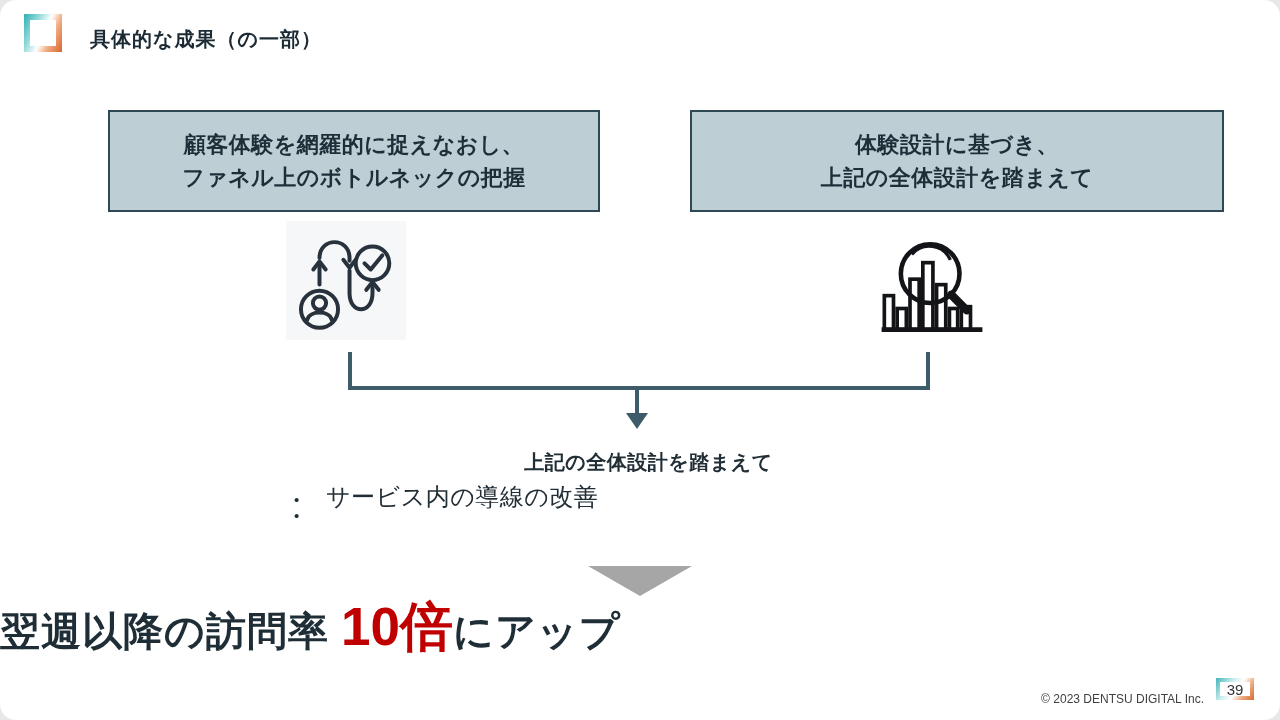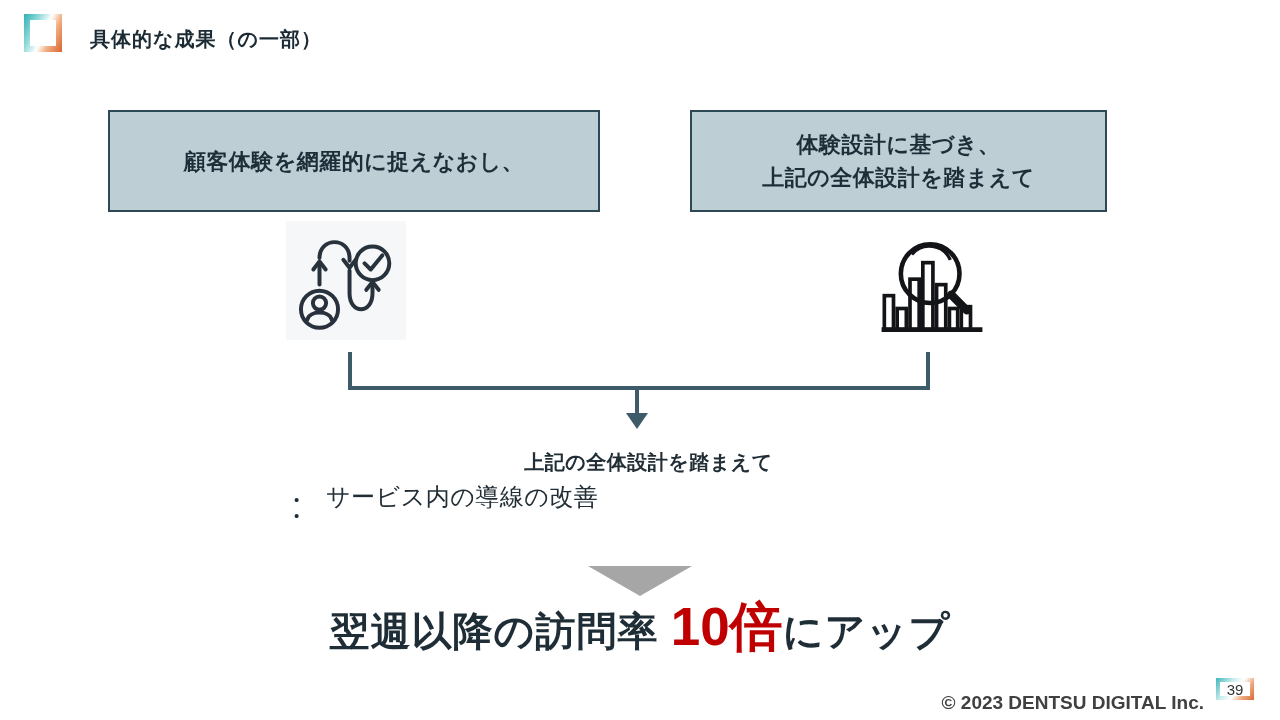--- a/index.html
+++ b/index.html
@@ -4,20 +4,21 @@
 <style>
   * { margin: 0; padding: 0; box-sizing: border-box; }
   html,body { background:#e8e8e8; }
   .slide {
     position: relative;
     width: 1280px; height: 720px;
     background: #ffffff;
     overflow: hidden;
     font-family: "Liberation Sans", "DejaVu Sans", sans-serif;
     margin: 0 auto;
+    border-radius: 16px;
   }
   
   .logo {
     position: absolute; left: 24px; top: 14px;
     width: 38px; height: 38px;
     background: linear-gradient(115deg, #2fb0b6 0%, #8ed8d8 28%, #ffffff 52%, #f2ae84 70%, #d9642f 100%);
   }
   .logo-inner { position: absolute; inset: 6px; background: #ffffff; }
   .slide-title {
     position: absolute; left: 90px; top: 26px;
@@ -25,21 +26,21 @@
   }
   
   .stepbox {
     position: absolute; top: 110px; height: 102px;
     background: #bdcfd5; border: 2px solid #2e4956;
     display: flex; flex-direction: column; justify-content: center;
     text-align: center; font-size: 22px; font-weight: bold;
     color: #1d2e38; line-height: 33px; letter-spacing: 0.5px;
   }
   .stepbox.left  { left: 108px; width: 492px; }
-  .stepbox.right { left: 690px; width: 417px; }
+  .stepbox.right { left: 690px; width: 534px; }
   
   .icon-tile { position: absolute; display: flex; align-items: center; justify-content: center; }
   .icon-tile.left  { left: 286px; top: 221px; width: 120px; height: 119px; background: #f6f7f8; }
   .icon-tile.right { left: 872px; top: 224px; width: 120px; height: 114px; background: #ffffff; }
   
   .conn { position: absolute; background: #3e5b6a; }
   .conn.v-left  { left: 348px; top: 352px; width: 4px; height: 38px; }
   .conn.v-right { left: 926px; top: 352px; width: 4px; height: 38px; }
   .conn.h-bar   { left: 348px; top: 386px; width: 582px; height: 4px; }
   .conn.stem    { left: 635px; top: 390px; width: 4px; height: 24px; }
@@ -61,28 +62,28 @@
   .bullet-text { font-size: 24px; font-weight: normal; color: #212e36; letter-spacing: 0.5px; }
   
   .big-arrow {
     position: absolute; left: 588px; top: 566px; width: 0; height: 0;
     border-left: 52px solid transparent; border-right: 52px solid transparent;
     border-top: 30px solid #a6a6a6;
   }
   
   .result-line {
     position: absolute; left: 0; top: 592px; width: 1280px; height: 70px;
-    text-align: center; line-height: 70px; white-space: nowrap;
+    line-height: 70px; white-space: nowrap;
   }
   .result-base { font-size: 40px; font-weight: bold; color: #1f2d36; letter-spacing: 1px; }
   .result-highlight { font-size: 53px; font-weight: bold; color: #c00000; letter-spacing: 0; }
   
   .copyright {
     position: absolute; right: 76px; top: 692px;
-    font-size: 19px; color: #404040; font-weight: bold;
+    font-size: 12px; color: #404040;
   }
   .page-box {
     position: absolute; left: 1216px; top: 678px; width: 38px; height: 22px;
     background: linear-gradient(125deg, #3fb4b8 0%, #cdeeee 35%, #ffffff 55%, #eda97e 75%, #d56a33 100%);
   }
   .page-box-inner {
     position: absolute; inset: 4px; background: #ffffff;
     display: flex; align-items: center; justify-content: center;
     font-size: 15px; color: #333333;
   }
@@ -92,20 +93,21 @@
 
 <div class="slide">
 
   <div class="logo">
     <div class="logo-inner"></div>
   </div>
   <div class="slide-title">具体的な成果（の一部）</div>
 
   <div class="stepbox left">
     <span>顧客体験を網羅的に捉えなおし、</span>
+    <span>ファネル上のボトルネックの把握</span>
   </div>
   <div class="stepbox right">
     <span>体験設計に基づき、</span>
     <span>上記の全体設計を踏まえて</span>
   </div>
 
   <div class="icon-tile left">
     <svg width="106" height="106" viewBox="0 0 120 120" aria-hidden="true">
       <g fill="none" stroke="#28323c" stroke-width="4.5" stroke-linecap="round" stroke-linejoin="round">
         <circle cx="30" cy="92" r="21"></circle>

